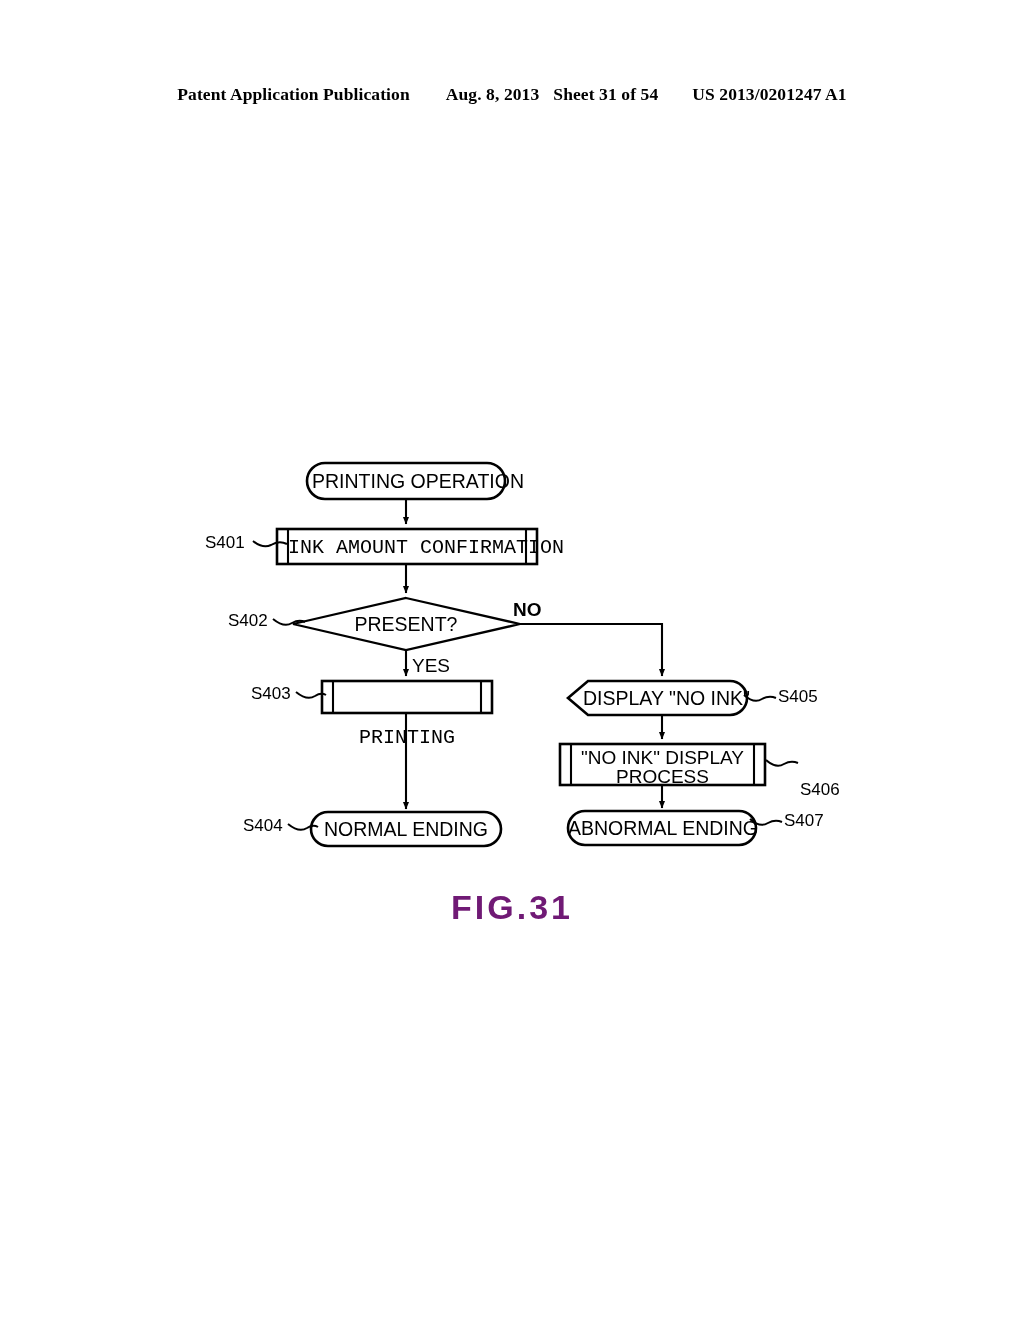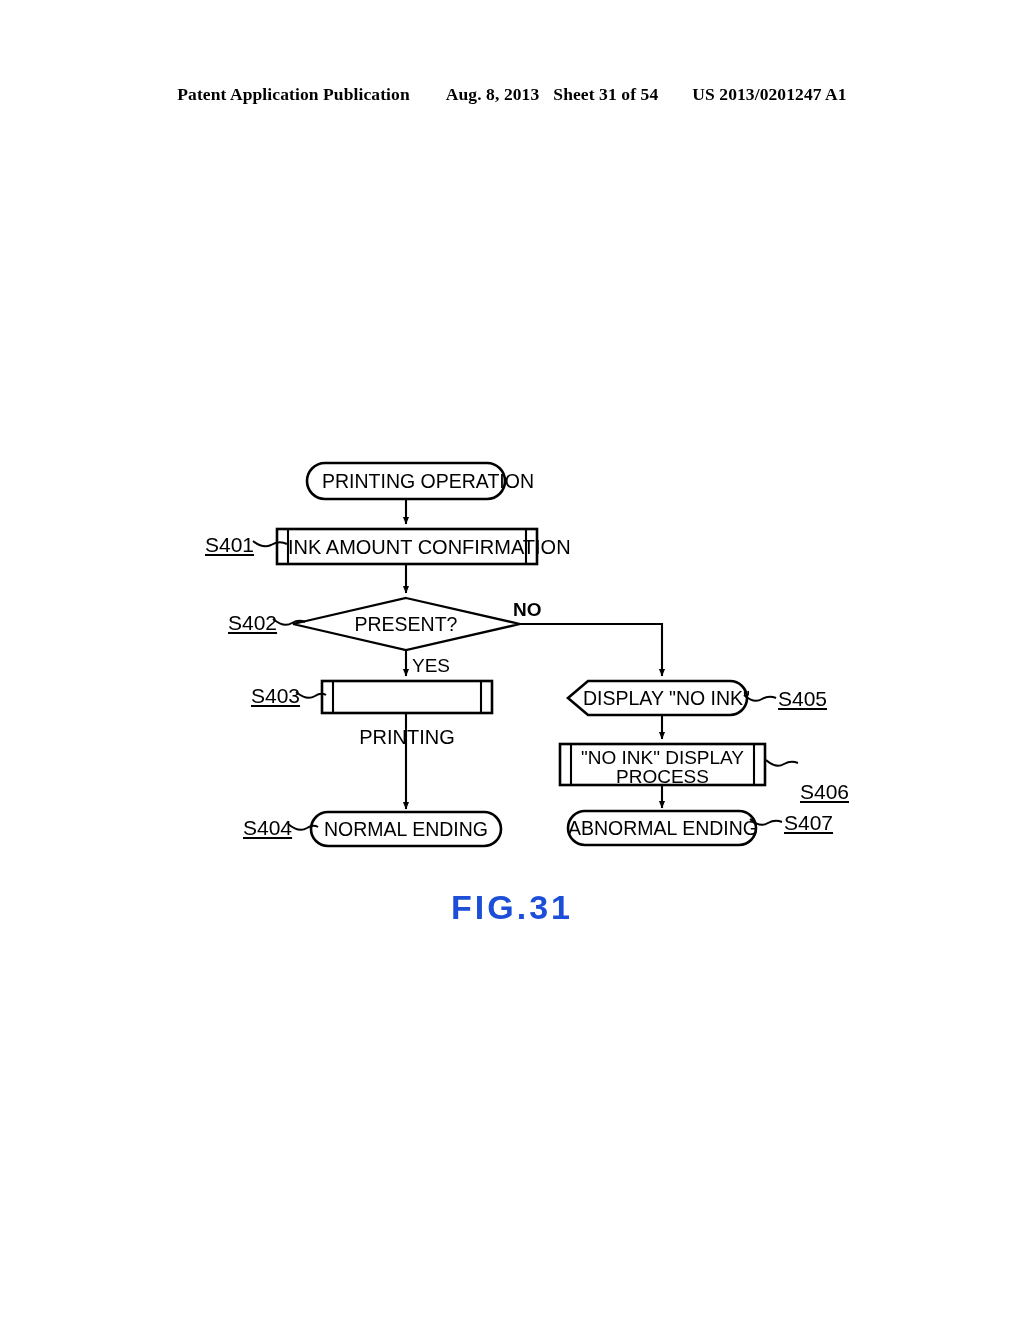--- a/index.html
+++ b/index.html
@@ -58,53 +58,52 @@
     text-align: center;
     font-family: "Liberation Sans", sans-serif;
     color: #000;
     white-space: nowrap;
     line-height: 1.05;
     pointer-events: none;
   }
   .step-label {
     position: absolute;
     font-family: "Liberation Sans", sans-serif;
-    font-size: 21px;
+    font-size: 17px;
     color: #000;
     white-space: nowrap;
-    text-decoration: underline;
   }
   .branch-label {
     position: absolute;
     font-family: "Liberation Sans", sans-serif;
     font-size: 19px;
     color: #000;
     white-space: nowrap;
   }
 
   
   .t-start   { font-size: 19.5px; }
-  .t-proc    { font-size: 20px; }
+  .t-proc    { font-size: 20px; font-family: Liberation Mono, monospace; }
   .t-dec     { font-size: 19.5px; }
   .t-disp    { font-size: 19.5px; }
   .t-end     { font-size: 19.5px; }
   .t-two     { font-size: 19px; line-height: 1.02; }
 
   
   #fig-caption {
     position: absolute;
     left: 0;
     top: 888px;
     width: 1024px;
     text-align: center;
     font-family: "Liberation Sans", sans-serif;
     font-weight: bold;
     font-size: 34px;
     letter-spacing: 3px;
-    color: #1d4ed8;
+    color: #701a75;
   }
 </style>
 </head>
 <body>
 
 <div id="page-header">
   <span class="hdr-seg">Patent Application Publication</span>
   <span class="gap-lg"></span>
   <span class="hdr-seg">Aug. 8, 2013</span>
   <span class="gap-md"></span>
@@ -179,21 +178,21 @@
       <path d="M 253 541 q 10 8 18 4 q 8 -5 16 -1" stroke-width="2.0"></path>
       <path d="M 273 619 q 11 9 19 4 q 7 -4 13 -1" stroke-width="2.0"></path>
       <path d="M 296 692 q 11 9 19 4 q 6 -4 11 -1" stroke-width="2.0"></path>
       <path d="M 288 824 q 11 9 19 4 q 6 -4 11 -1" stroke-width="2.0"></path>
       <path d="M 744 695 q 10 9 18 4 q 7 -4 14 -1" stroke-width="2.0"></path>
       <path d="M 766 760 q 10 9 18 4 q 7 -4 14 -1" stroke-width="2.0"></path>
       <path d="M 750 819 q 10 9 18 4 q 7 -4 14 -1" stroke-width="2.0"></path>
     </g>
   </svg>
 
-  <div class="node-text t-start" style="left:322px; top:471px; width:198px;">PRINTING OPERATION</div>
+  <div class="node-text t-start" style="left:312px; top:471px; width:198px;">PRINTING OPERATION</div>
 
   <div class="node-text t-proc" style="left:288px; top:537px; width:238px;">INK AMOUNT CONFIRMATION</div>
 
   <div class="node-text t-dec" style="left:316px; top:614px; width:180px;">PRESENT?</div>
 
   <div class="node-text t-proc" style="left:333px; top:687px; width:148px;margin-top:40px;">PRINTING</div>
 
   <div class="node-text t-end" style="left:311px; top:819px; width:190px;">NORMAL ENDING</div>
 
   <div class="node-text t-disp" style="left:583px; top:688px; width:150px;">DISPLAY "NO INK"</div>

